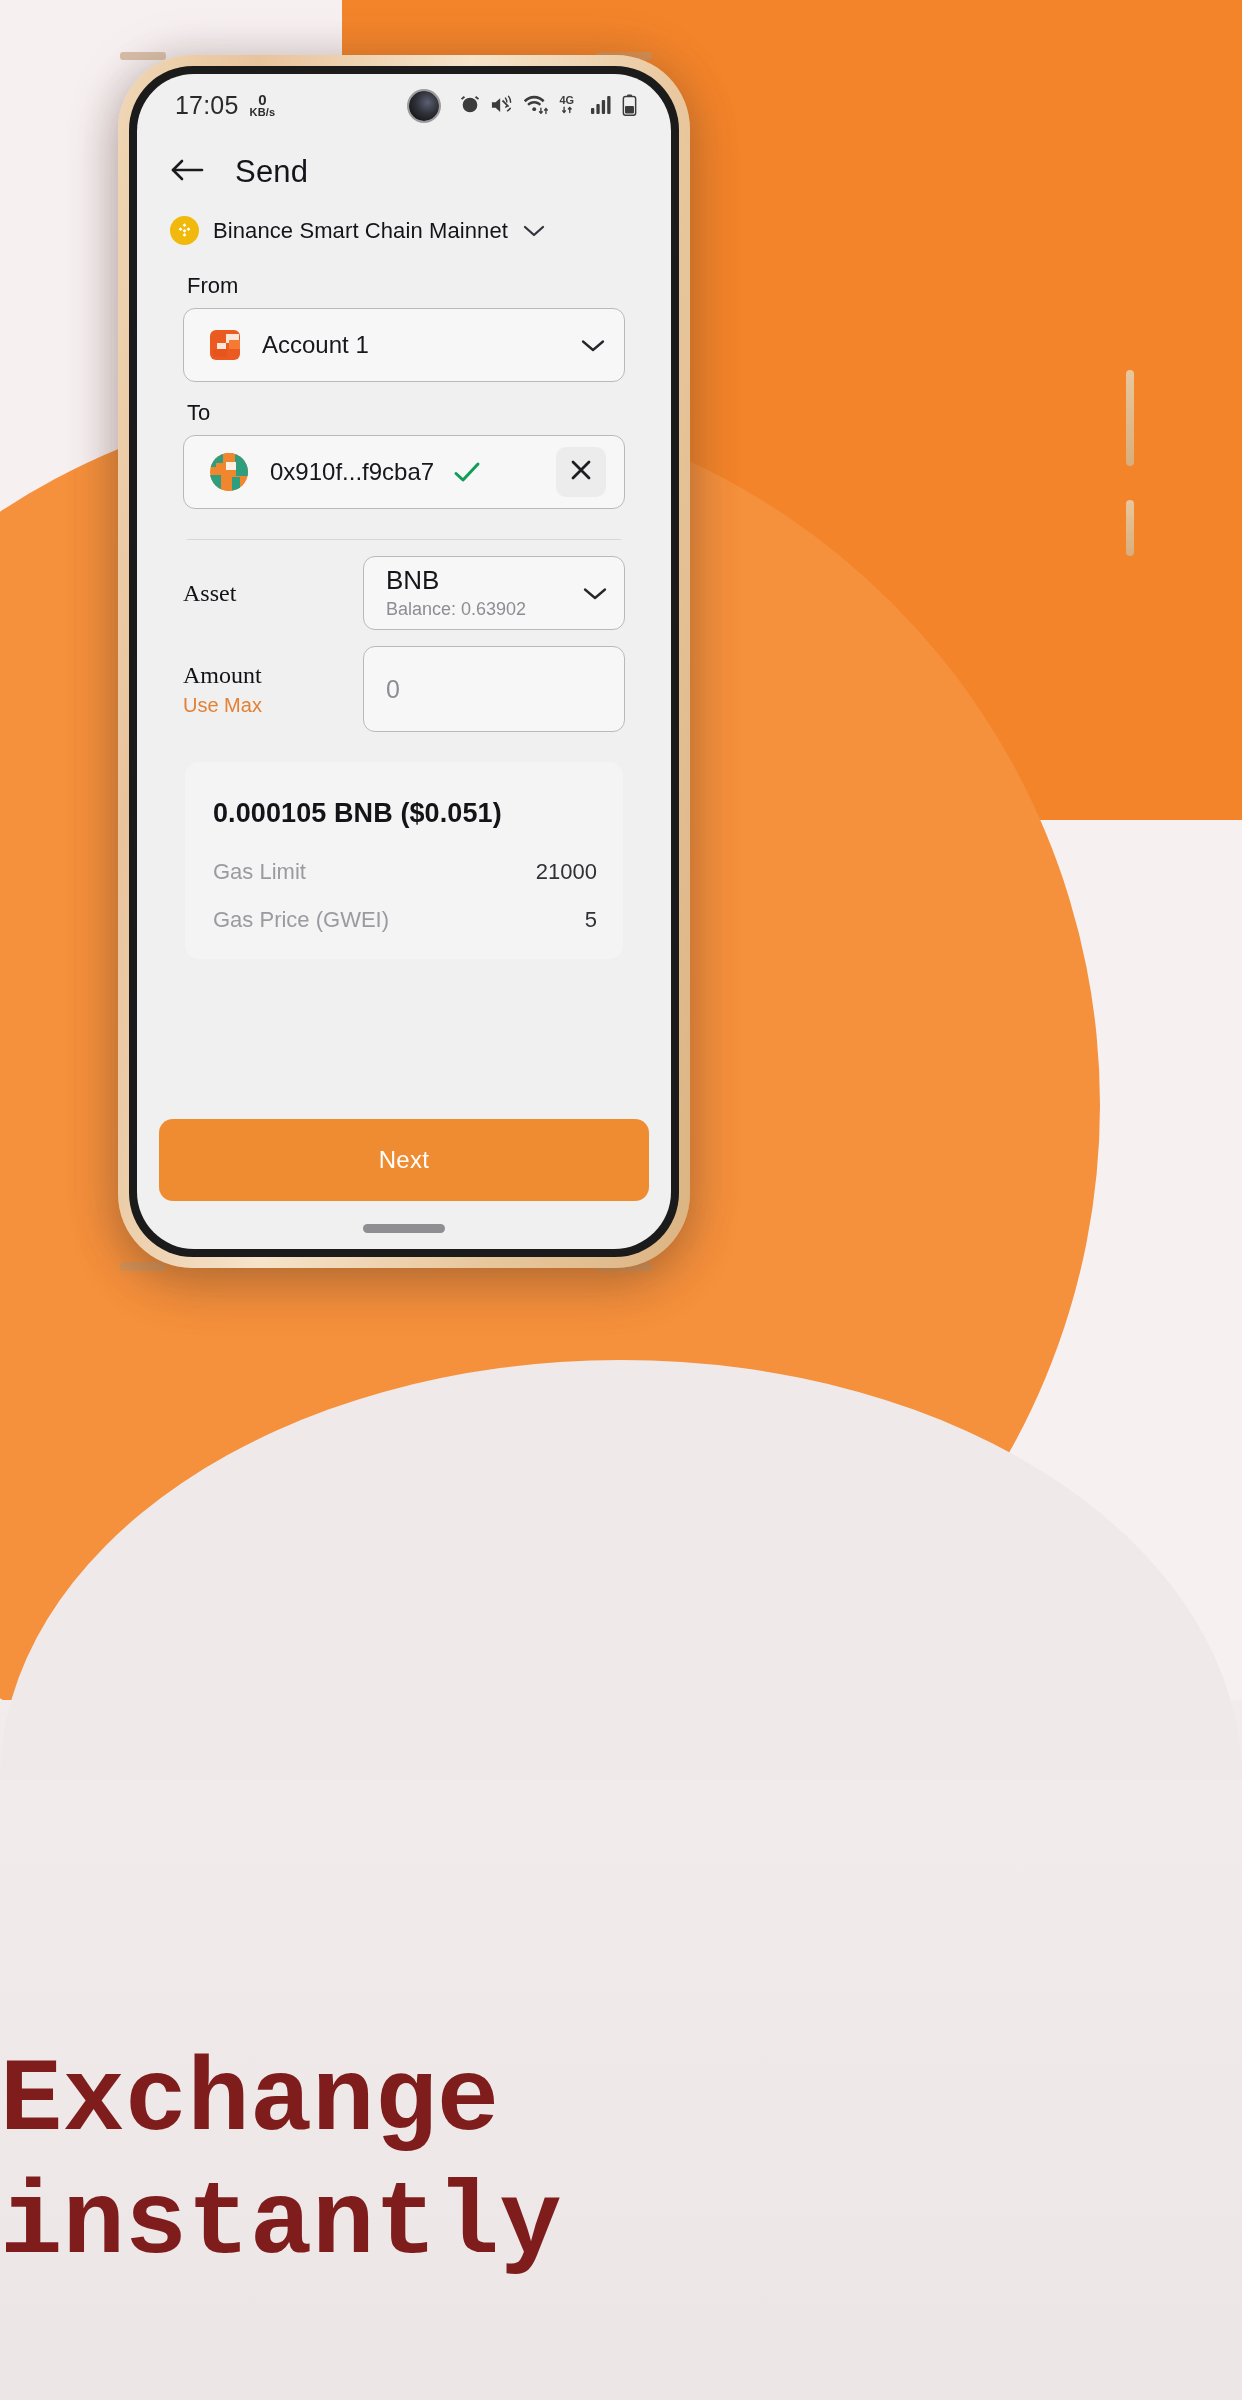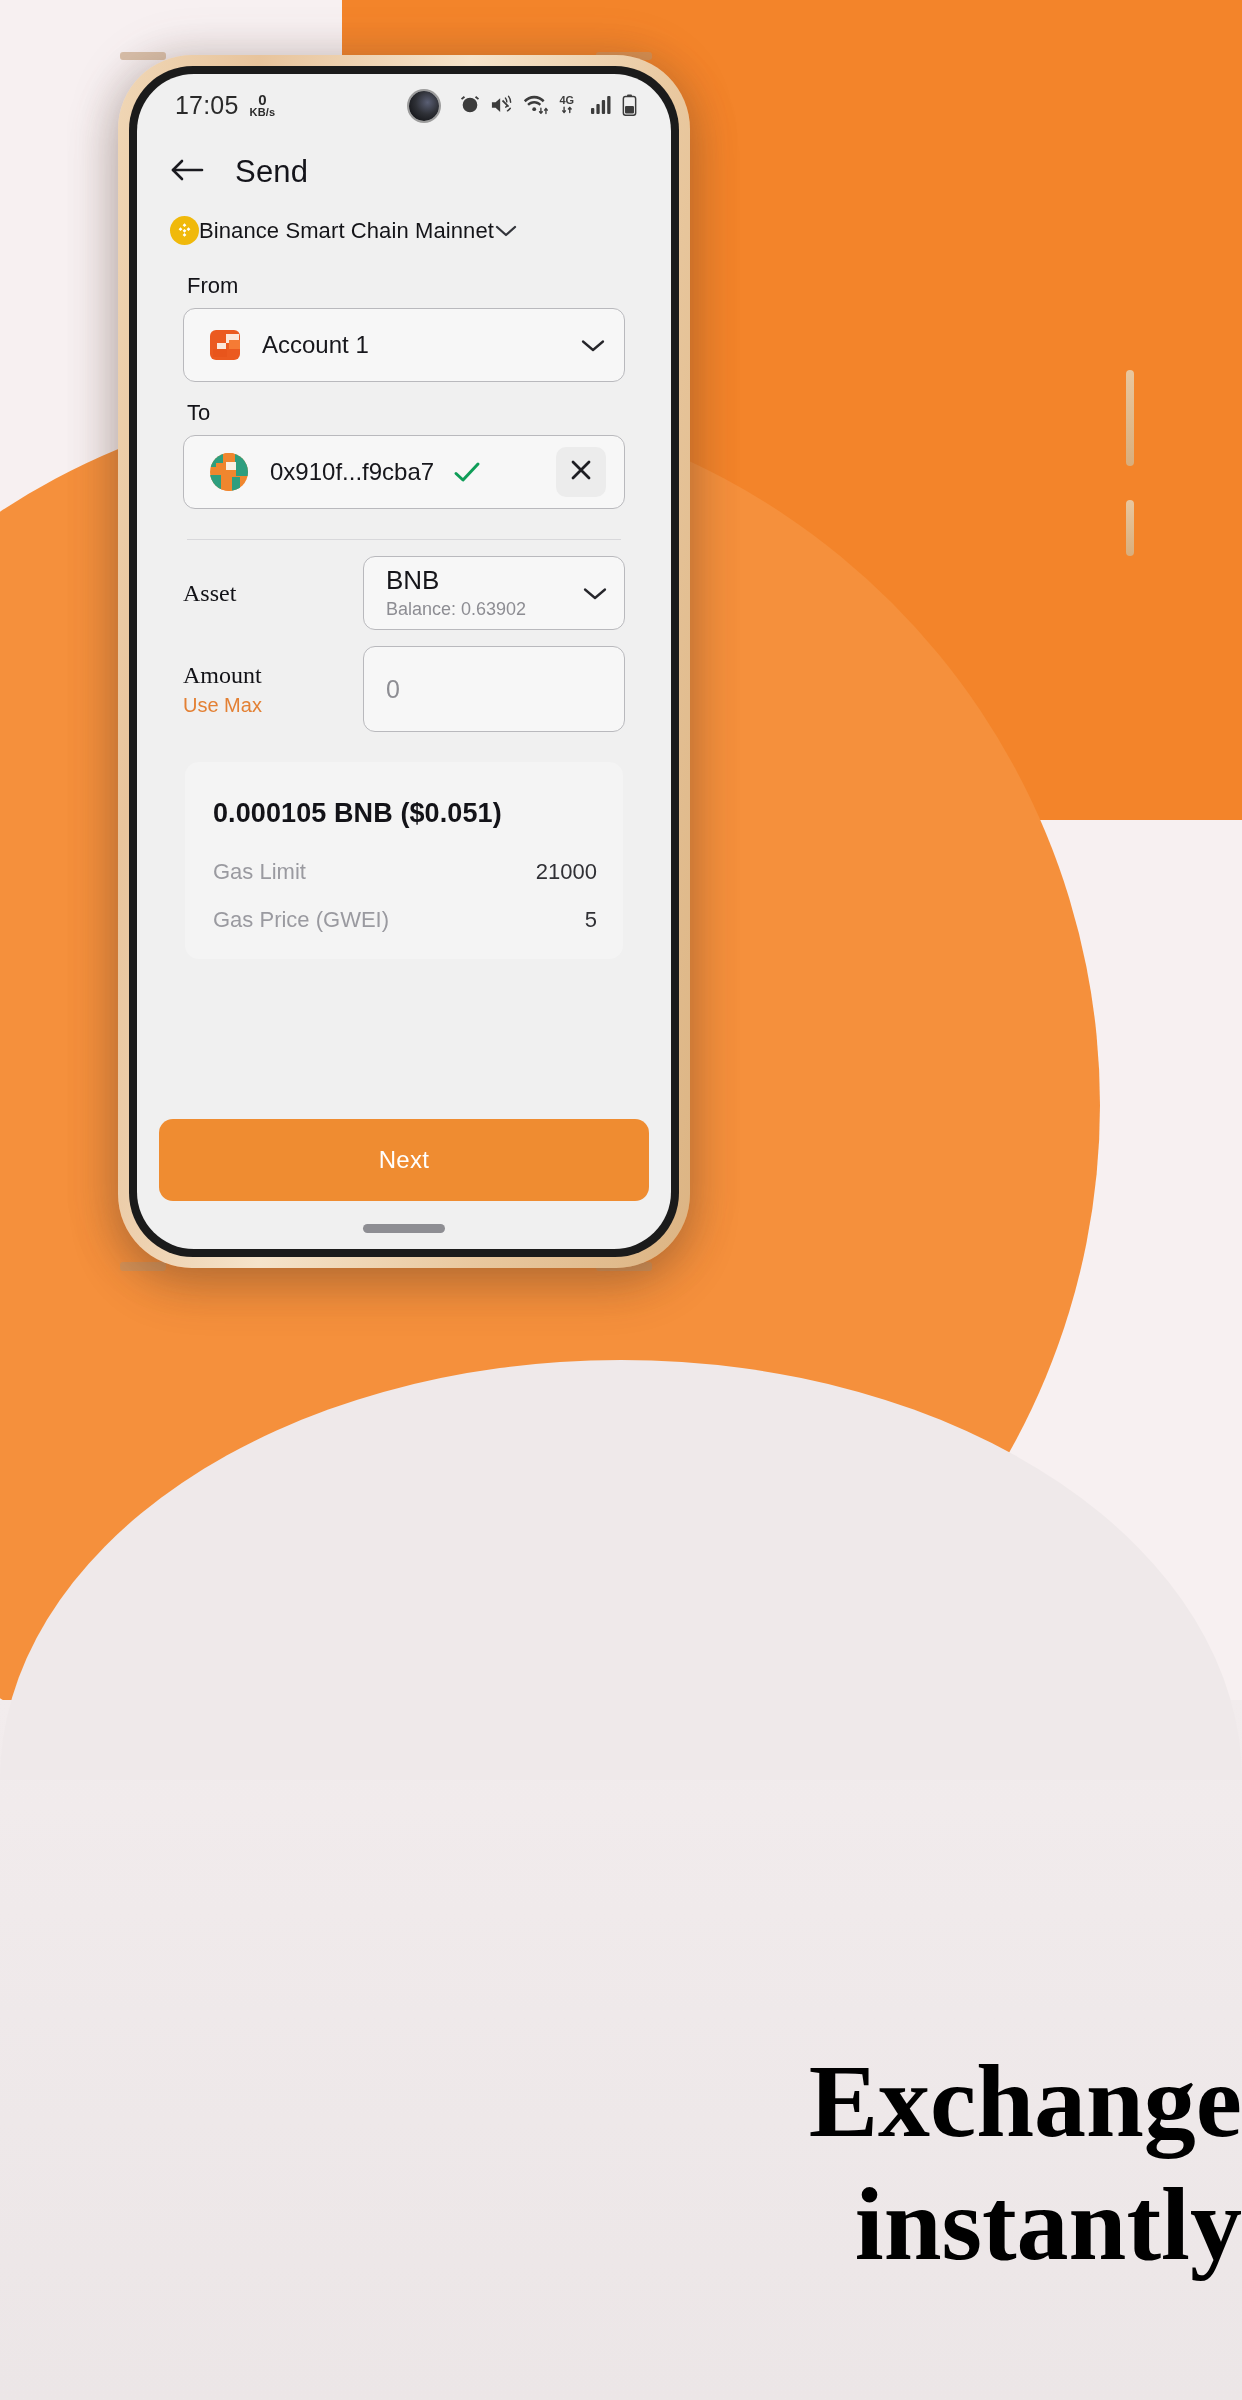--- a/index.html
+++ b/index.html
@@ -91,21 +91,21 @@
   
   .app-header{
     display:flex; align-items:center; gap:28px;
     padding:16px 30px 8px 30px;
   }
   .back-btn{ width:40px; height:40px; display:flex; align-items:center; justify-content:center; cursor:pointer;}
   .app-title{ font-size:31px; font-weight:500; color:#14141a; letter-spacing:.2px;}
 
   
   .network-row{
-    display:flex; align-items:center; 
+    display:flex; align-items:center; gap:14px;
     padding:16px 30px 10px 33px;
   }
   .bnb-icon{ width:29px; height:29px; border-radius:50%; background:#F0B90B;
              display:flex; align-items:center; justify-content:center; flex:0 0 auto;}
   .network-name{ font-size:22px; color:#141418; font-weight:500; letter-spacing:.1px;}
   .chev{ color:#33353b; display:flex; }
 
   
   .form{ padding:0 46px; }
   .field-label{ font-size:22px; color:#131318; font-weight:500; margin:18px 0 9px 4px;}
@@ -175,23 +175,23 @@
   }
   .next-btn span{ color:#fff; font-size:24px; letter-spacing:.3px; }
   .home-ind{
     position:absolute; left:50%; transform:translateX(-50%); bottom:16px;
     width:82px; height:9px; border-radius:5px; background:#8e8e93;
   }
 
   
   .tagline{
     position:absolute; left:0; right:0; top:2040px;
-    text-align:right;
-    font-family:Liberation Serif, serif;
-    color:#000000; font-weight:700;
+    text-align:left;
+    font-family:Liberation Mono, monospace;
+    color:#7f1d1d; font-weight:700;
     font-size:104px; line-height:1.18;
   }
   .tagline .l2{ display:block; }
 </style>
 </head>
 <body>
 
 <div class="bg-base"></div>
 <div class="bg-orange-top"></div>
 <div class="bg-orange-circle"></div>

